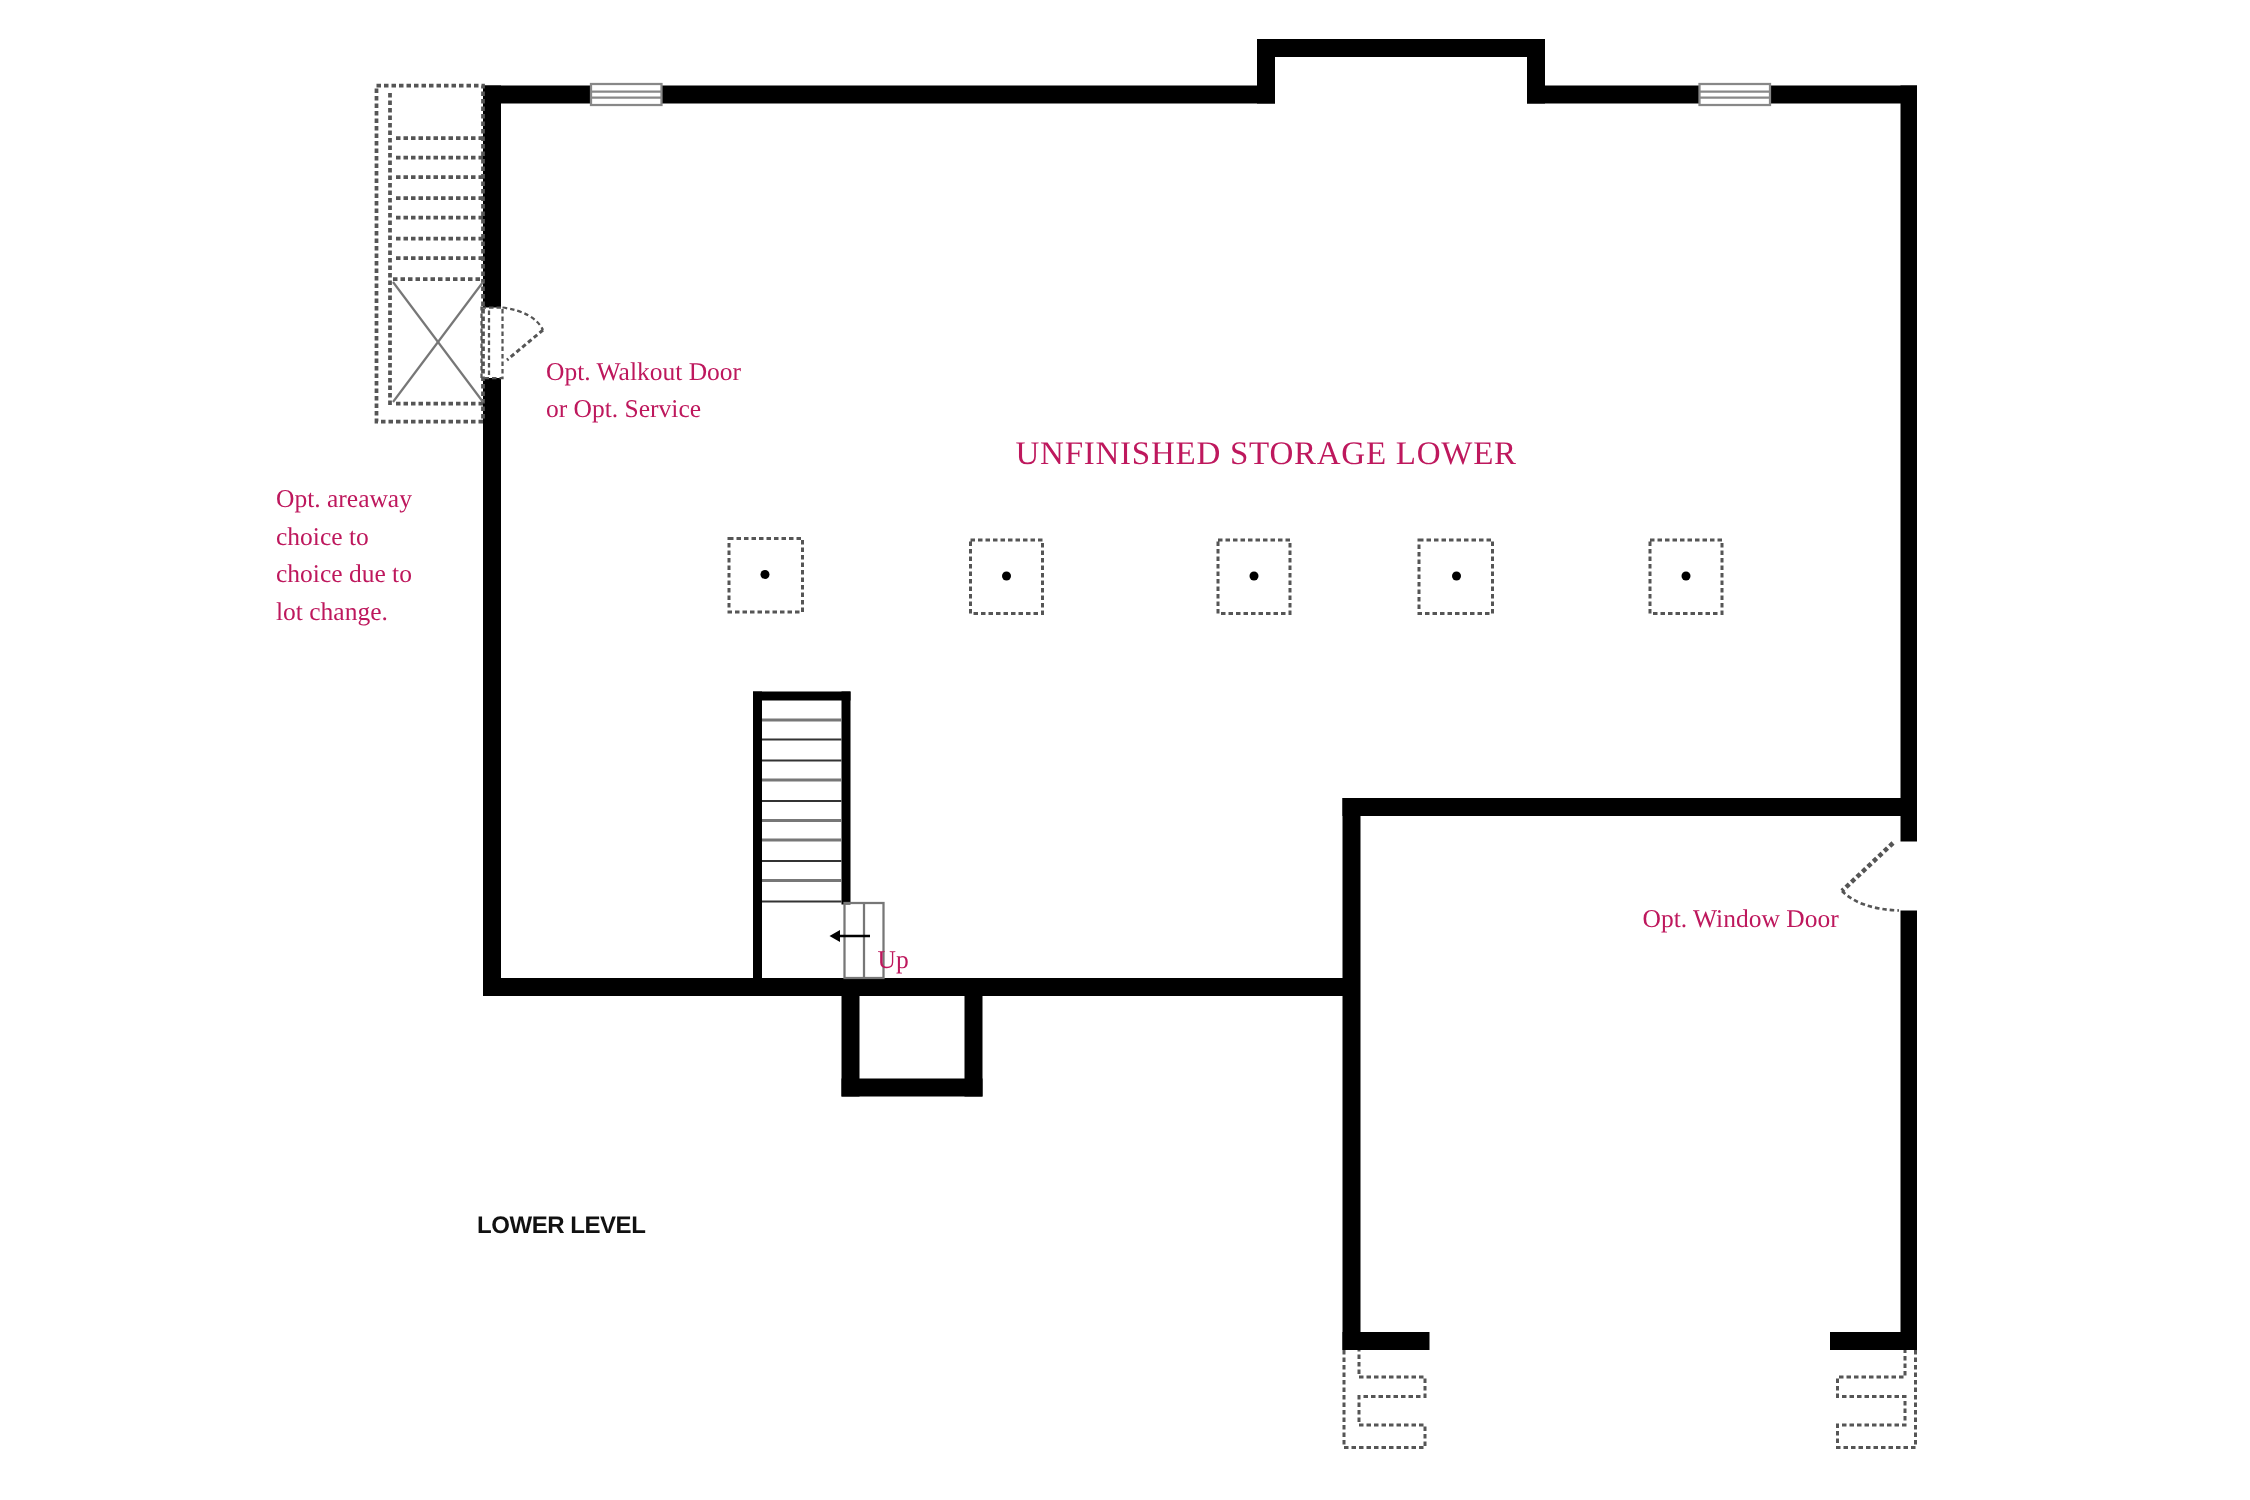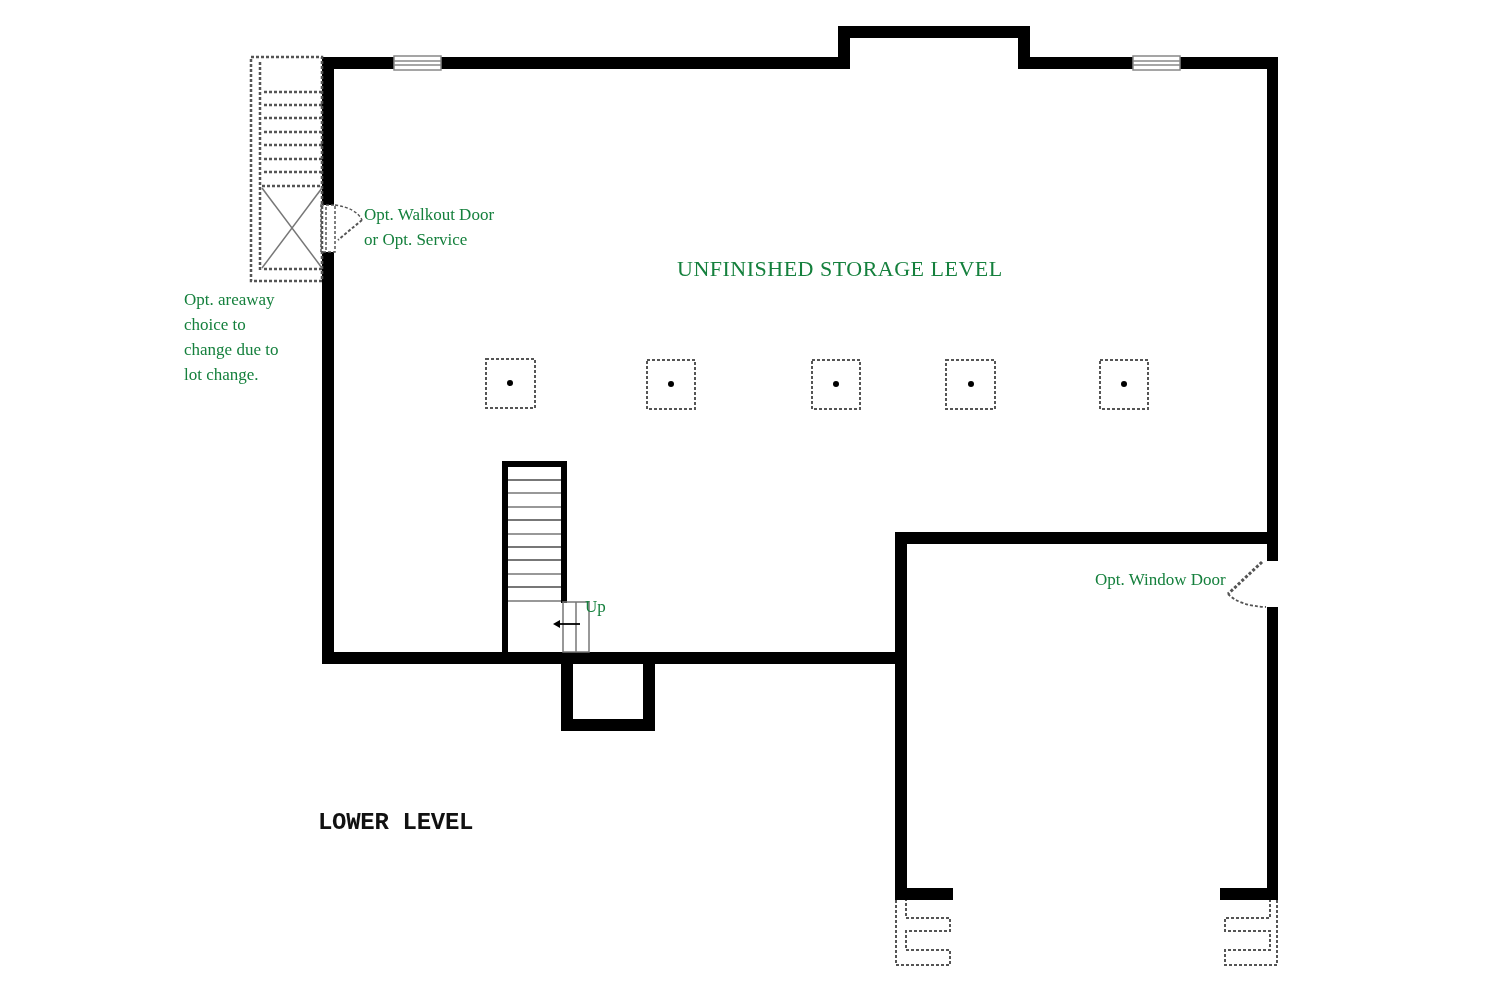--- a/index.html
+++ b/index.html
@@ -3,24 +3,24 @@
 <meta charset="utf-8">
 <style>
   html, body { margin: 0; padding: 0; background: #ffffff; }
   body { width: 1500px; height: 1000px; position: relative; overflow: hidden; }
   #plan { position: absolute; left: 0; top: 0; width: 1500px; height: 1000px; }
   .wall { fill: #000000; }
   .dash { fill: none; stroke: #555555; stroke-width: 2.5; stroke-dasharray: 3 2; }
   .thin { fill: none; stroke: #777777; stroke-width: 1.5; }
   .stair-line { stroke: #777777; stroke-width: 2; }
   .stair-line-dark { stroke: #333333; stroke-width: 1.2; }
-  .lbl { position: absolute; font-family: "Liberation Serif", "DejaVu Serif", serif; color: #15803d; white-space: nowrap; }
+  .lbl { position: absolute; font-family: "Liberation Serif", "DejaVu Serif", serif; color: #be185d; white-space: nowrap; margin-top: 33px; }
   .room-label { font-size: 22px; letter-spacing: 0.5px; }
   .note { font-size: 17px; line-height: 25px; }
-  .level-title { position: absolute; font-family: Liberation Mono, monospace; font-weight: bold; font-size: 24px; color: #111; letter-spacing: -0.3px; }
+  .level-title { position: absolute; font-family: Liberation Sans, sans-serif; font-weight: bold; font-size: 16px; color: #111; letter-spacing: -0.3px; }
 </style>
 </head>
 <body>
 
 <svg id="plan" viewBox="0 0 1500 1000" xmlns="http://www.w3.org/2000/svg">
 
   <g>
 
     <rect class="wall" x="322" y="57" width="528" height="12"></rect>
 
@@ -136,31 +136,31 @@
   </g>
 
   <g>
     <path class="dash" d="M896 900 L896 965 L950 965 L950 950 L906 950 L906 931 L950 931 L950 918 L906 918 L906 900" style="stroke-width:2"></path>
   </g>
   <g>
     <path class="dash" d="M1277 900 L1277 965 L1225 965 L1225 950 L1270 950 L1270 931 L1225 931 L1225 918 L1270 918 L1270 900" style="stroke-width:2"></path>
   </g>
 </svg>
 
-<div class="lbl room-label" style="left:677px; top:256px;">UNFINISHED STORAGE LEVEL</div>
+<div class="lbl room-label" style="left:677px; top:256px;">UNFINISHED STORAGE LOWER</div>
 
 <div class="lbl note" style="left:364px; top:202px;">
   <div>Opt. Walkout Door</div>
   <div>or Opt. Service</div>
 </div>
 
 <div class="lbl note" style="left:184px; top:287px;">
   <div>Opt. areaway</div>
   <div>choice to</div>
-  <div>change due to</div>
+  <div>choice due to</div>
   <div>lot change.</div>
 </div>
 
 <div class="lbl note" style="left:1095px; top:567px;">Opt. Window Door</div>
 
 <div class="lbl note" style="left:585px; top:594px;">Up</div>
 
 <div class="level-title" style="left:318px; top:809px;">LOWER LEVEL</div>
 
 </body></html>

